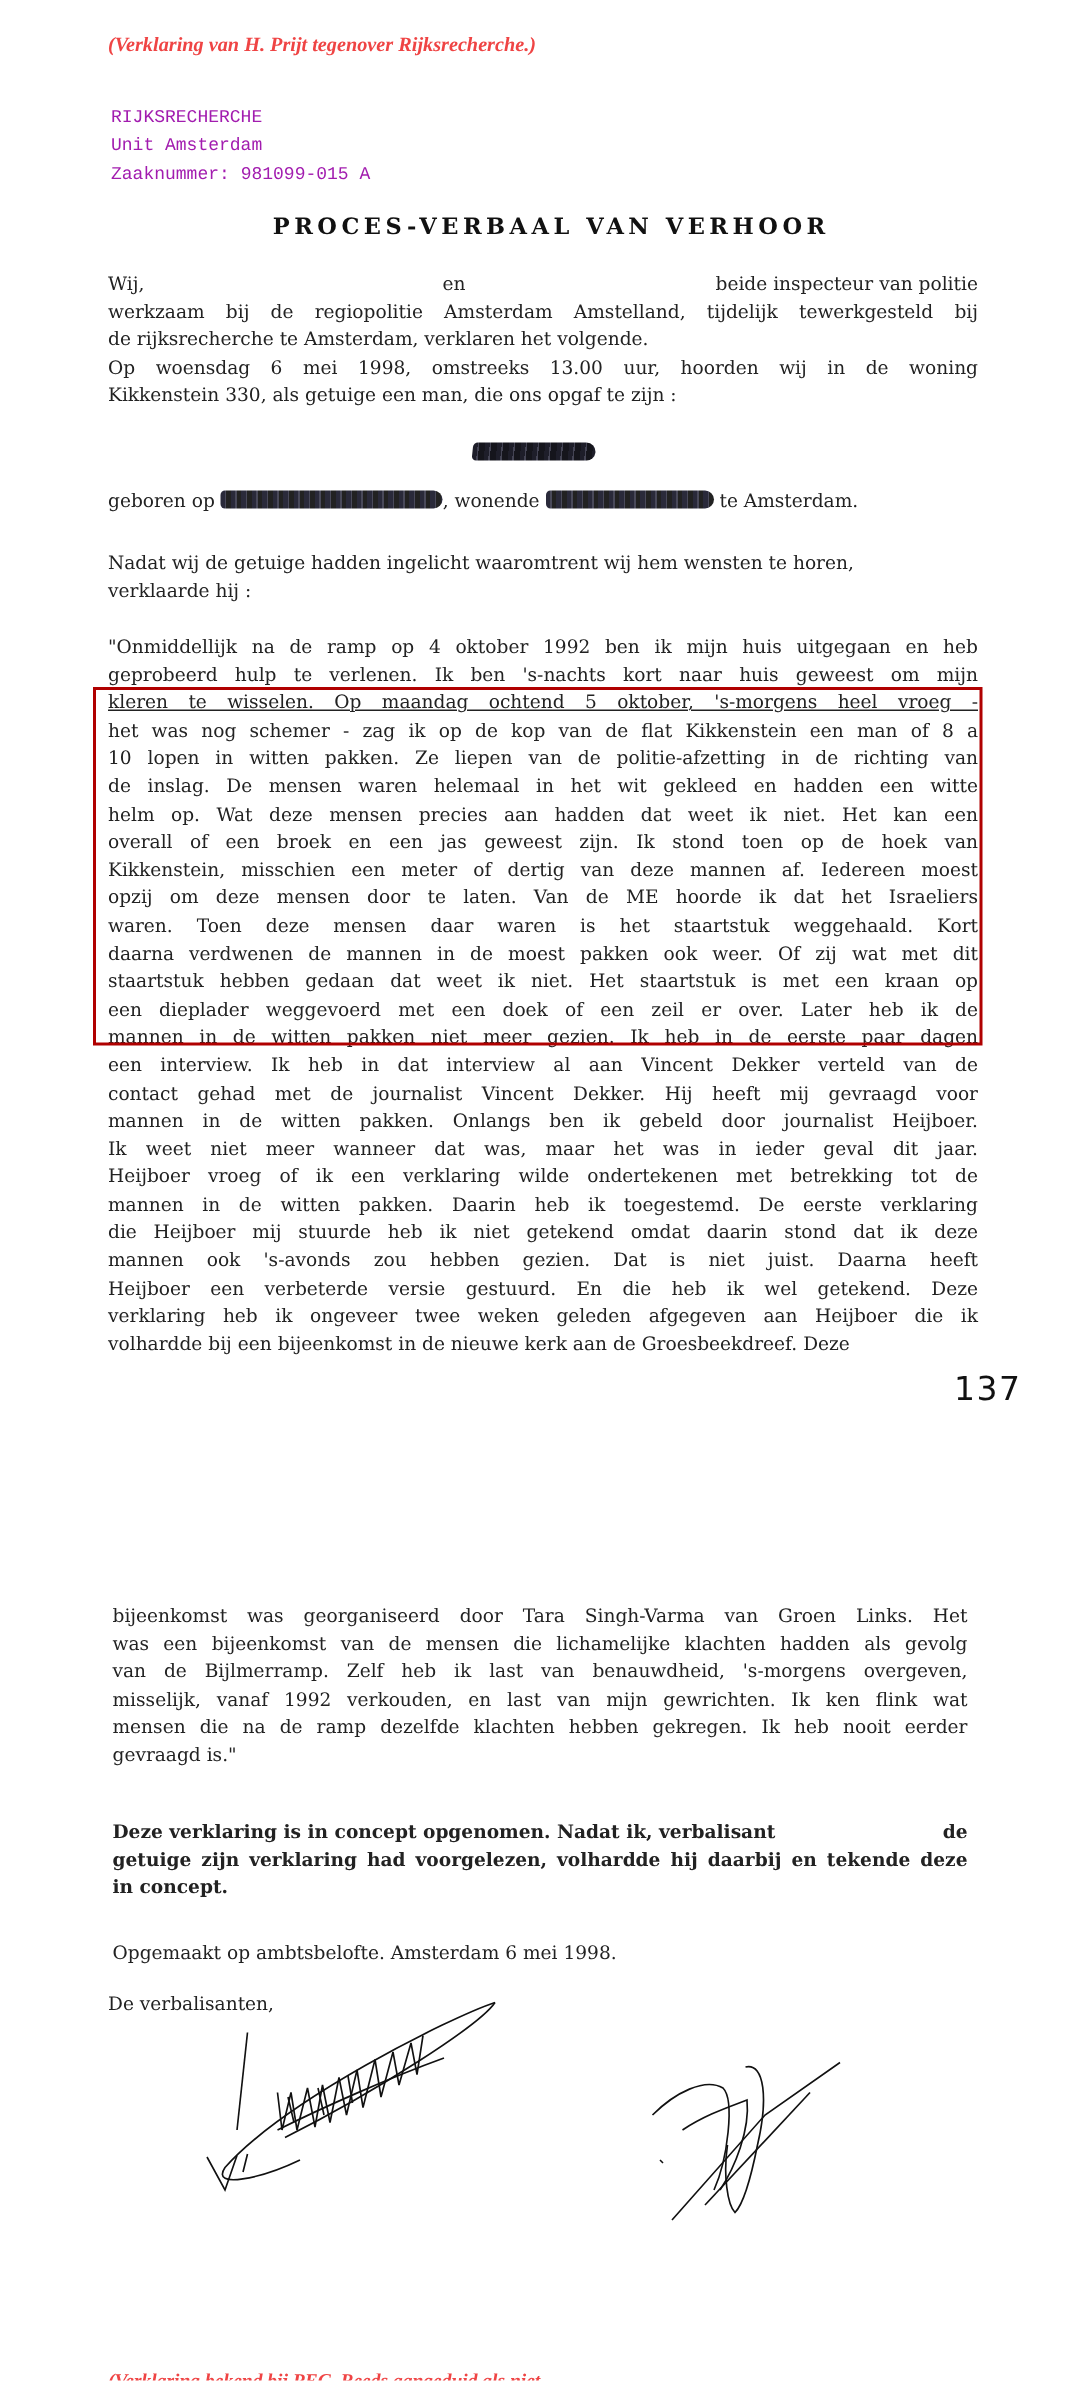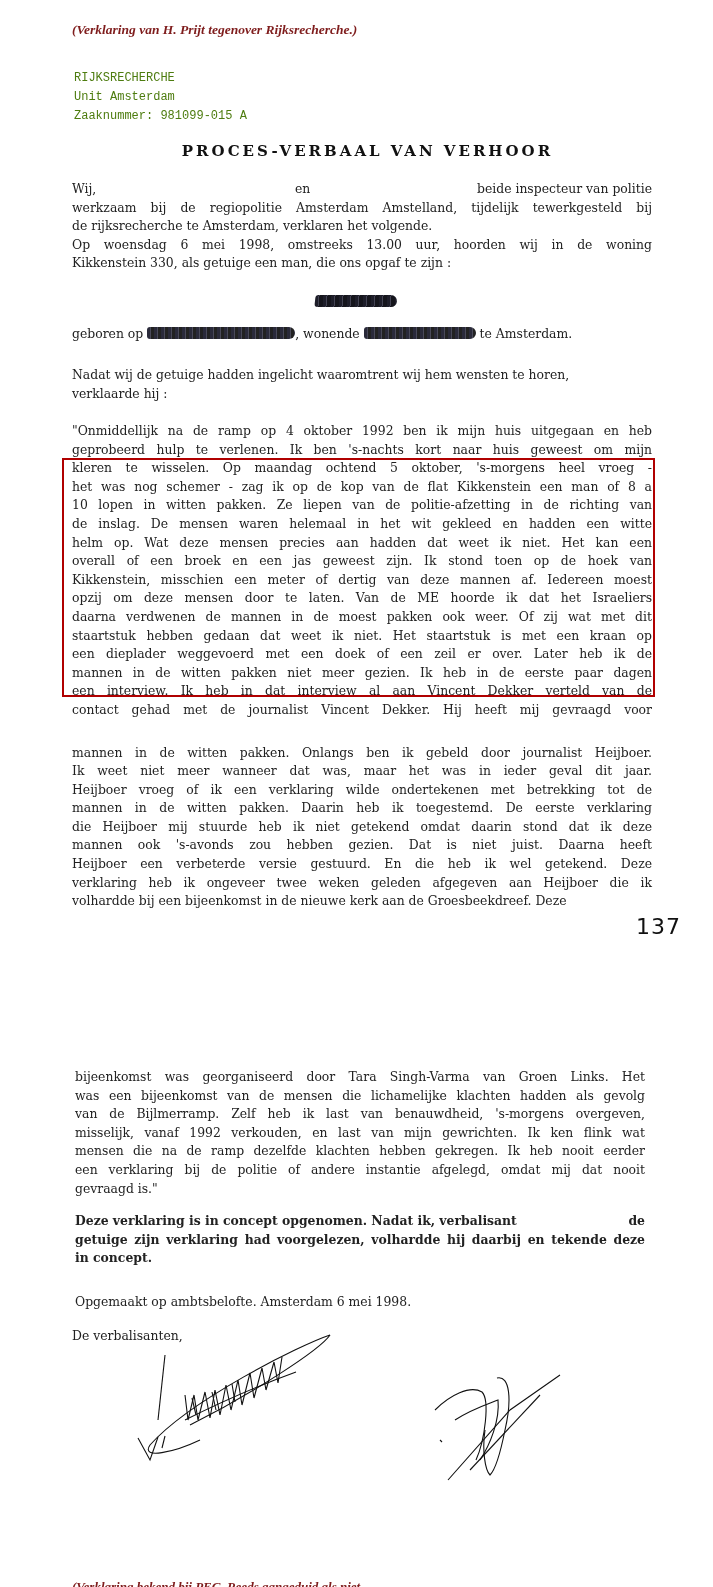--- a/index.html
+++ b/index.html
@@ -9,35 +9,35 @@
       position: relative;
       overflow: hidden;
       color: #1a1a1a;
       font-family: "DejaVu Sans Mono", "Liberation Mono", monospace;
     }
     .red-note {
       position: absolute;
       font-family: "Liberation Serif", "DejaVu Serif", serif;
       font-style: italic;
       font-weight: bold;
-      color: #7f1d1d;
+      color: #ef4444;
       font-size: 13px;
       line-height: 18px;
     }
     #note-top { left: 72px; top: 21px; font-size: 13.5px; }
     #note-bottom { left: 72px; top: 1578px; width: 420px; font-size: 13px; line-height: 18px; }
 
     .header-block {
       position: absolute;
       left: 74px;
       top: 69px;
       font-family: "Liberation Mono", "DejaVu Sans Mono", monospace;
       font-size: 12px;
       line-height: 19px;
-      color: #4d7c0f;
+      color: #a21caf;
     }
     .title {
       position: absolute;
       left: 0; width: 713px;
       top: 142px;
       text-align: center;
       font-family: "DejaVu Serif", "Liberation Serif", serif;
       font-weight: bold;
       font-size: 15px;
       letter-spacing: 3px;
@@ -143,56 +143,56 @@
 </div>
 
 <div class="para" style="top:366px;">
   <span class="line last" style="display: block;">Nadat wij de getuige hadden ingelicht waaromtrent wij hem wensten te horen,</span>
   <span class="line last" style="display: block;">verklaarde hij :</span>
 </div>
 
 <div class="para" id="stmt1" style="top:422px;">
     <span class="line" style="display: block;">"Onmiddellijk na de ramp op 4 oktober 1992 ben ik mijn huis uitgegaan en heb</span>
     <span class="line" style="display: block;">geprobeerd hulp te verlenen. Ik ben 's-nachts kort naar huis geweest om mijn</span>
-    <span class="line" style="display: block;">kleren te wisselen. Op maandag ochtend 5 oktober, 's-morgens heel vroeg -</span>
+    <span class="line" style="display: block; text-decoration: underline;">kleren te wisselen. Op maandag ochtend 5 oktober, 's-morgens heel vroeg -</span>
     <span class="line" style="display: block;">het was nog schemer - zag ik op de kop van de flat Kikkenstein een man of 8 a</span>
     <span class="line" style="display: block;">10 lopen in witten pakken. Ze liepen van de politie-afzetting in de richting van</span>
     <span class="line" style="display: block;">de inslag. De mensen waren helemaal in het wit gekleed en hadden een witte</span>
     <span class="line" style="display: block;">helm op. Wat deze mensen precies aan hadden dat weet ik niet. Het kan een</span>
     <span class="line" style="display: block;">overall of een broek en een jas geweest zijn. Ik stond toen op de hoek van</span>
     <span class="line" style="display: block;">Kikkenstein, misschien een meter of dertig van deze mannen af. Iedereen moest</span>
     <span class="line" style="display: block;">opzij om deze mensen door te laten. Van de ME hoorde ik dat het Israeliers</span>
+    <span class="line" style="display: block;">waren. Toen deze mensen daar waren is het staartstuk weggehaald. Kort</span>
     <span class="line" style="display: block;">daarna verdwenen de mannen in de moest pakken ook weer. Of zij wat met dit</span>
     <span class="line" style="display: block;">staartstuk hebben gedaan dat weet ik niet. Het staartstuk is met een kraan op</span>
     <span class="line" style="display: block;">een dieplader weggevoerd met een doek of een zeil er over. Later heb ik de</span>
     <span class="line" style="display: block;">mannen in de witten pakken niet meer gezien. Ik heb in de eerste paar dagen</span>
     <span class="line" style="display: block;">een interview. Ik heb in dat interview al aan Vincent Dekker verteld van de</span>
     <span class="line" style="display: block;">contact gehad met de journalist Vincent Dekker. Hij heeft mij gevraagd voor</span>
-    <span class="line" style="display: block; margin-top: 24px;">mannen in de witten pakken. Onlangs ben ik gebeld door journalist Heijboer.</span>
+    <span class="line" style="display: block;">mannen in de witten pakken. Onlangs ben ik gebeld door journalist Heijboer.</span>
     <span class="line" style="display: block;">Ik weet niet meer wanneer dat was, maar het was in ieder geval dit jaar.</span>
     <span class="line" style="display: block;">Heijboer vroeg of ik een verklaring wilde ondertekenen met betrekking tot de</span>
     <span class="line" style="display: block;">mannen in de witten pakken. Daarin heb ik toegestemd. De eerste verklaring</span>
     <span class="line" style="display: block;">die Heijboer mij stuurde heb ik niet getekend omdat daarin stond dat ik deze</span>
     <span class="line" style="display: block;">mannen ook 's-avonds zou hebben gezien. Dat is niet juist. Daarna heeft</span>
     <span class="line" style="display: block;">Heijboer een verbeterde versie gestuurd. En die heb ik wel getekend. Deze</span>
     <span class="line" style="display: block;">verklaring heb ik ongeveer twee weken geleden afgegeven aan Heijboer die ik</span>
     <span class="line last" style="display: block;">volhardde bij een bijeenkomst in de nieuwe kerk aan de Groesbeekdreef. Deze</span>
   </div>
 
 <div class="highlight-box"></div>
 
 <div class="page-number">137</div>
 
 <div class="para" id="stmt2" style="top:1068px; left:75px; width:570px;">
     <span class="line" style="display: block;">bijeenkomst was georganiseerd door Tara Singh-Varma van Groen Links. Het</span>
     <span class="line" style="display: block;">was een bijeenkomst van de mensen die lichamelijke klachten hadden als gevolg</span>
     <span class="line" style="display: block;">van de Bijlmerramp. Zelf heb ik last van benauwdheid, 's-morgens overgeven,</span>
     <span class="line" style="display: block;">misselijk, vanaf 1992 verkouden, en last van mijn gewrichten. Ik ken flink wat</span>
     <span class="line" style="display: block;">mensen die na de ramp dezelfde klachten hebben gekregen. Ik heb nooit eerder</span>
-    <span class="line" style="display: block;">een verklaring bij de politie of andere instantie afgelegd, omdat mij dat nooit</span>
     <span class="line last" style="display: block;">gevraagd is."</span>
   </div>
 
 <div class="para" style="top:1212px; left:75px; width:570px;font-weight:bold;">
   <span class="line" style="text-align:left; text-align-last:auto; position:relative; height:18.6px;">
     <span style="position:absolute; left:0;">Deze verklaring is in concept opgenomen. Nadat ik, verbalisant</span>
     <span style="position:absolute; right:0;">de</span>
   </span>
   <span class="line" style="display: block;">getuige zijn verklaring had voorgelezen, volhardde hij daarbij en tekende deze</span>
   <span class="line last" style="display: block;">in concept.</span>

